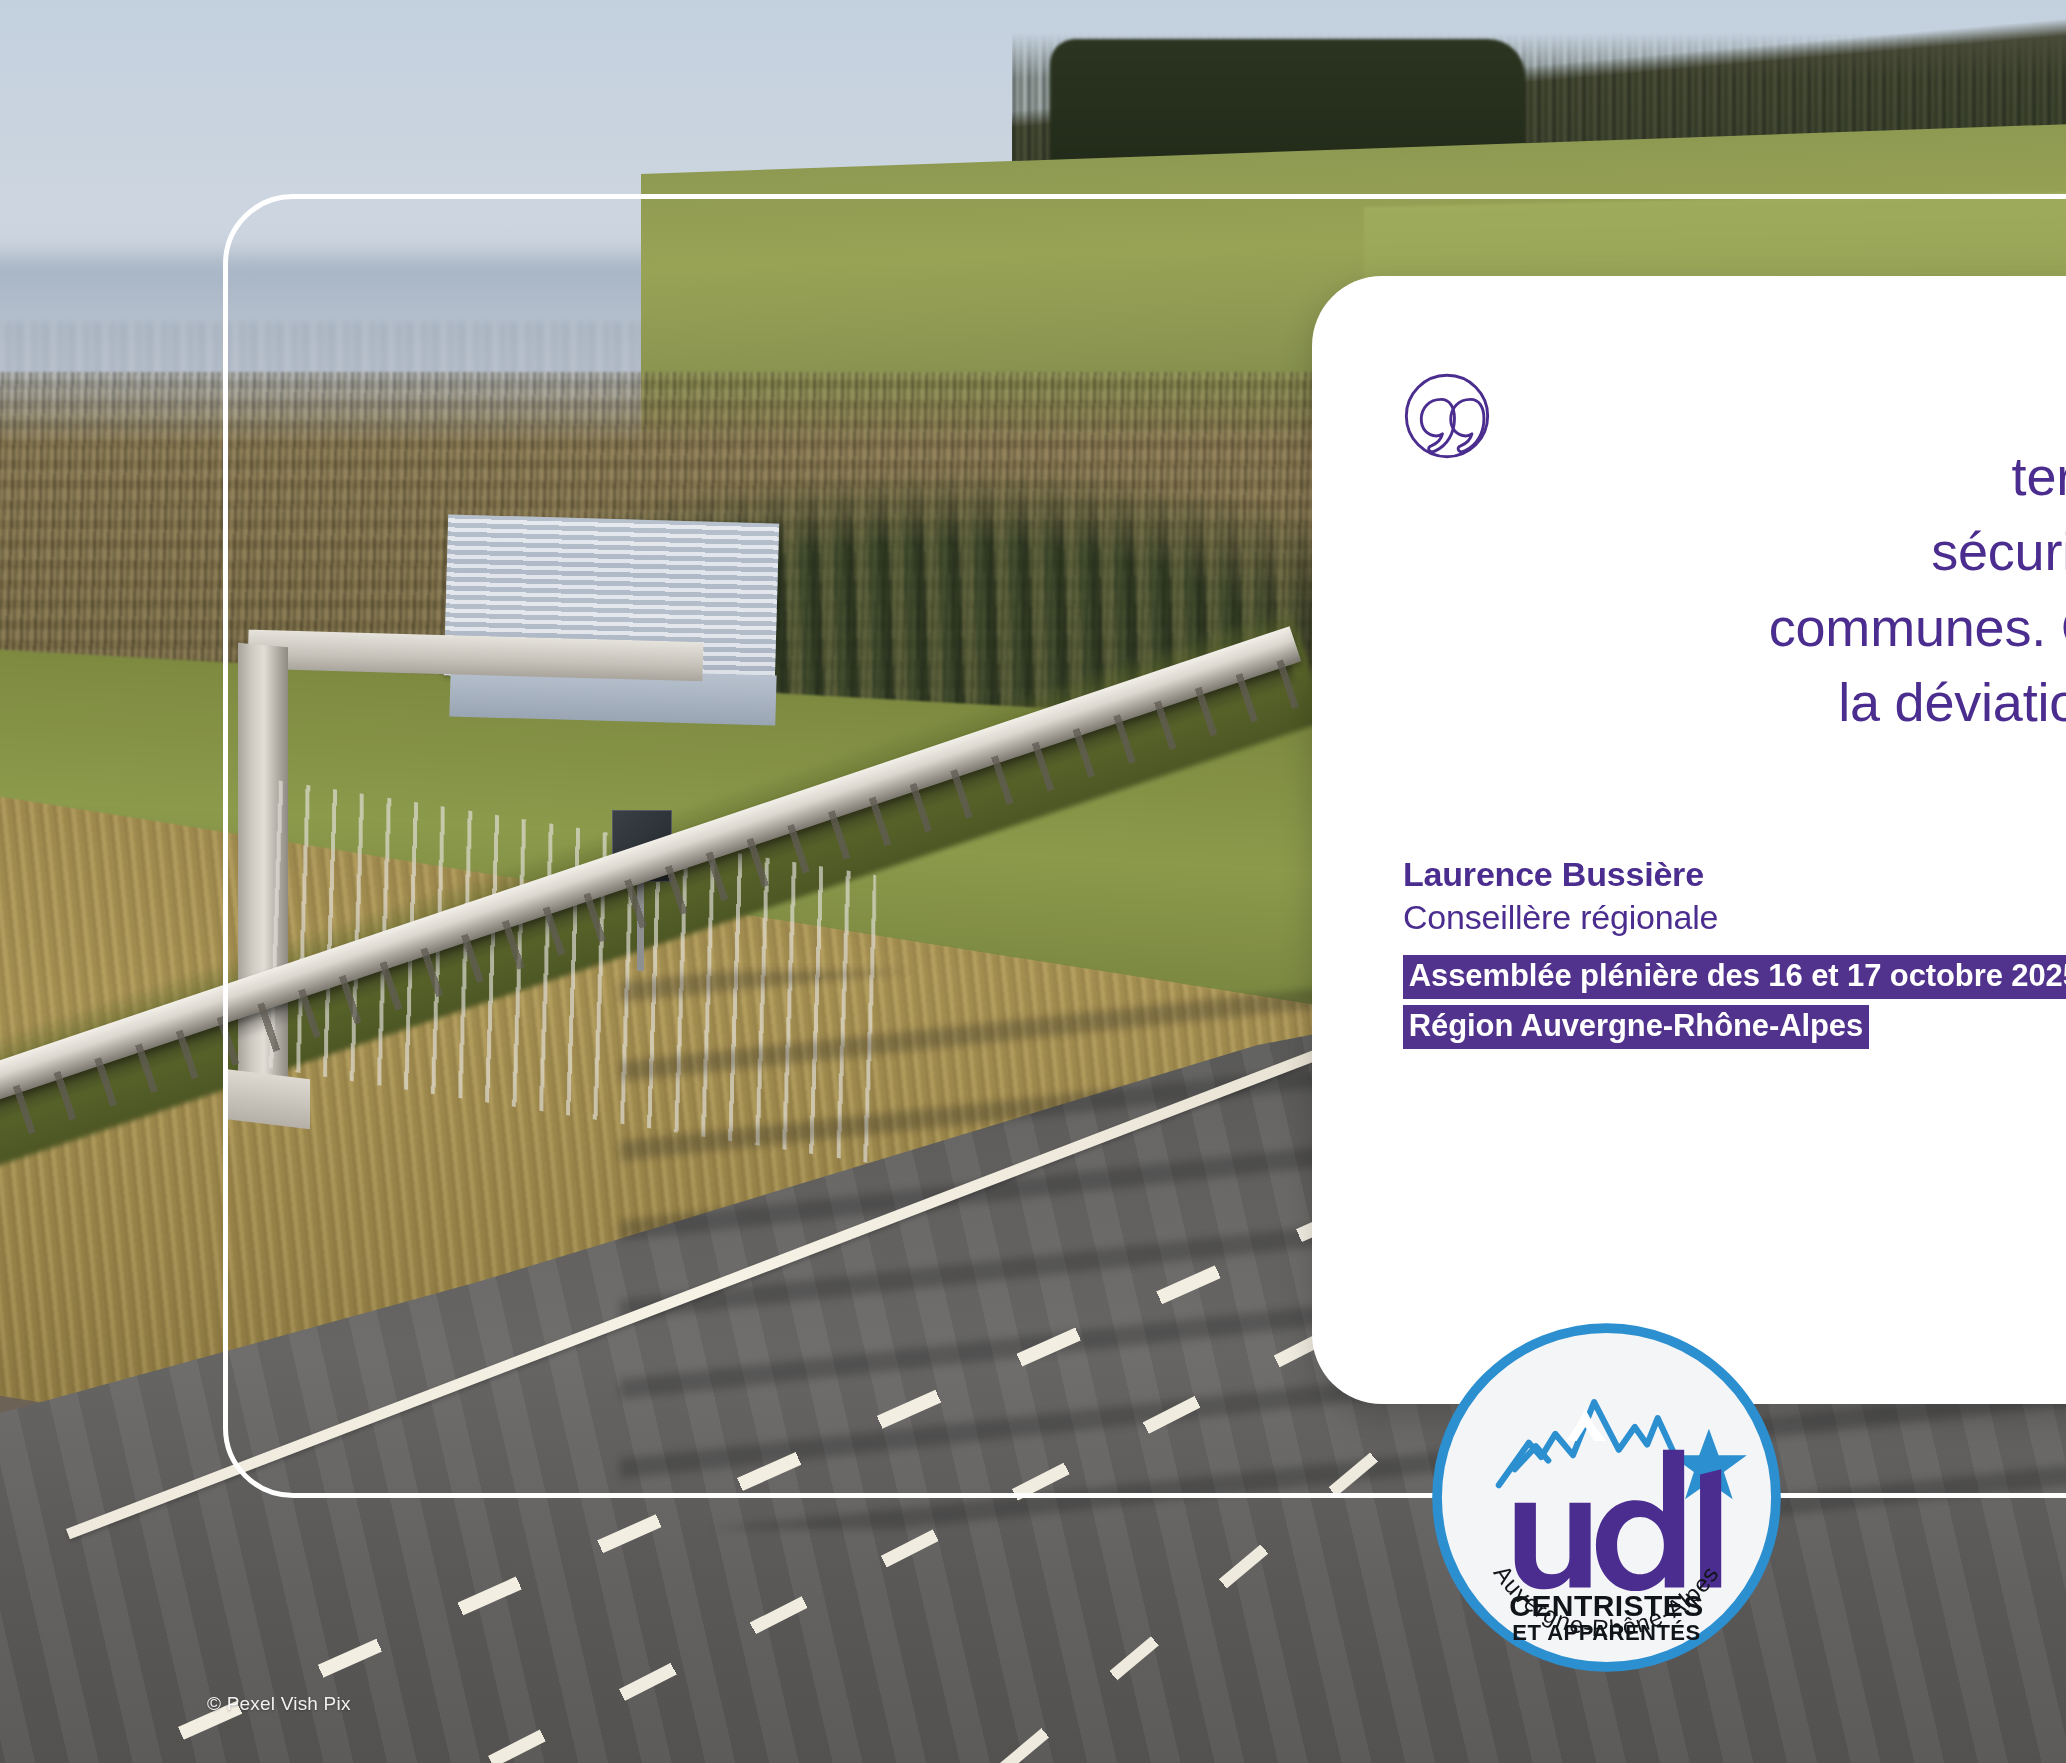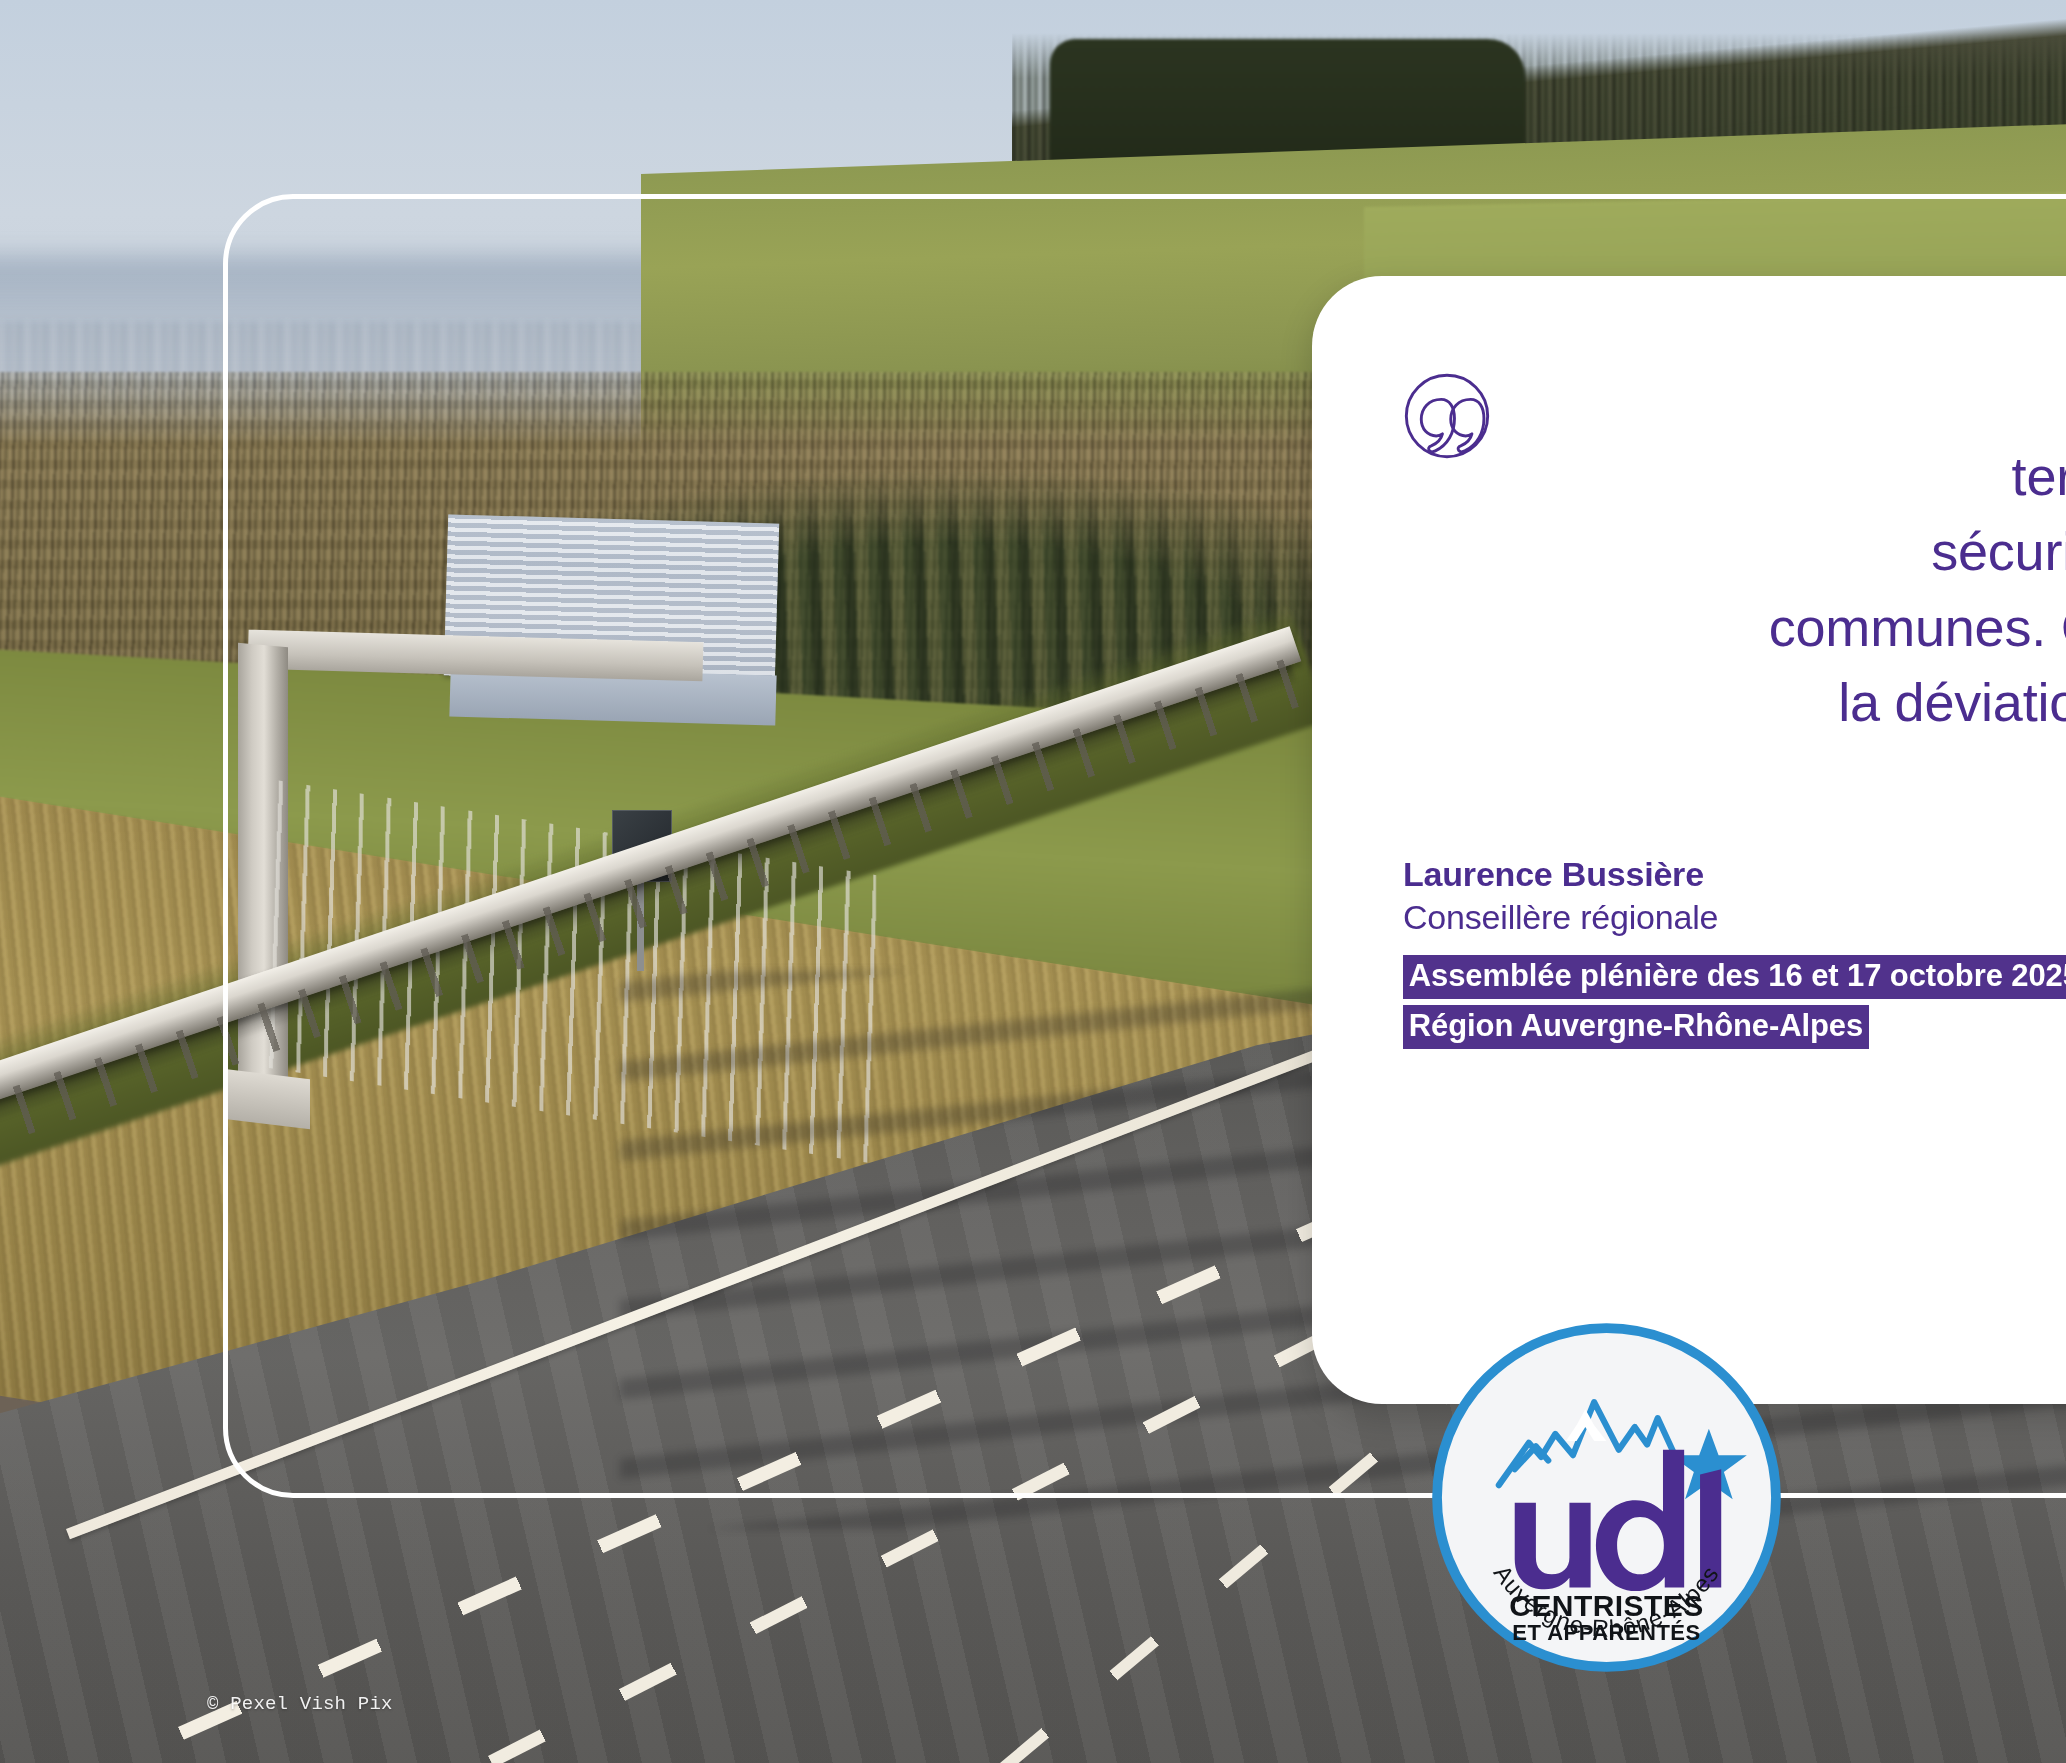--- a/index.html
+++ b/index.html
@@ -444,21 +444,20 @@
   .logo svg { display: block; width: 353px; height: 353px; }
 
   
   .credit {
     position: absolute;
     left: 207px; top: 1693px;
     font-size: 19px;
     color: rgba(255,255,255,0.92);
     letter-spacing: 0.2px;
     text-shadow: 0 0.8px 2.5px rgba(0,0,0,0.35);
-    font-family: Liberation Mono, monospace;
   }
 </style>
 </head>
 <body>
 
 <div id="stage">
 
   <div class="photo">
     <div class="sky"></div>
     <div class="far-ridge"></div>

